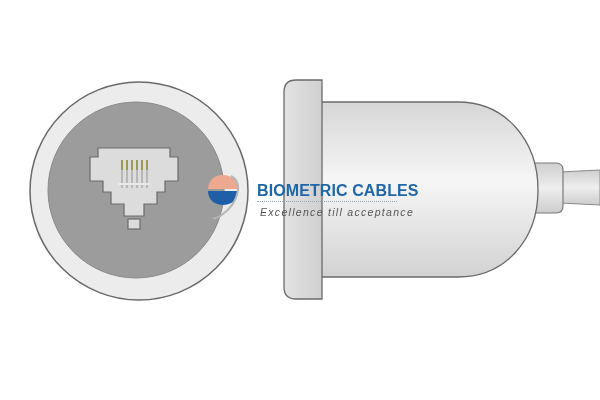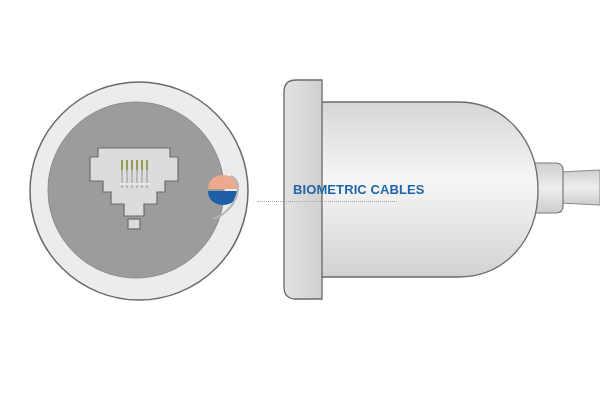--- a/index.html
+++ b/index.html
@@ -1,20 +1,20 @@
 <!DOCTYPE html>
 <html><head>
 <meta charset="utf-8">
 <style>
   html, body { margin:0; padding:0; background:#ffffff; }
   body { width:600px; height:400px; position:relative; overflow:hidden; font-family:"Liberation Sans", sans-serif; }
   svg.art { position:absolute; left:0; top:0; }
   .logo { position:absolute; left:205px; top:172px; width:200px; height:52px; }
   .logo-mark { position:absolute; left:0; top:0; width:36px; height:48px; }
-  .brand { position:absolute; left:52px; top:10px; font-size:13px; font-weight:bold; color:#1f67a8; letter-spacing:0.1px; white-space:nowrap;margin-left:36px; }
+  .brand { position:absolute; left:52px; top:10px; font-size:16px; font-weight:bold; color:#1f67a8; letter-spacing:0.1px; white-space:nowrap; }
   .dots { position:absolute; left:52px; top:29px; width:140px; border-top:1px dotted #9aa7b3; }
   .tagline { position:absolute; left:55px; top:34px; font-size:10.5px; font-style:italic; color:#555; letter-spacing:1.3px; white-space:nowrap; }
 </style>
 </head>
 <body>
 
 <svg class="art" width="600" height="400" viewBox="0 0 600 400">
   <defs>
     <linearGradient id="bodyGrad" x1="0" y1="0" x2="0" y2="1">
       <stop offset="0" stop-color="#d6d6d6"></stop>
@@ -70,13 +70,14 @@
 </svg>
 
 <div class="logo">
   <svg class="logo-mark" viewBox="0 0 36 48">
     <path d="M18 3 C28 3 33 10 33 17 H3 C3 10 8 3 18 3 Z" fill="#eda98f"></path>
     <path d="M3 19 H33 C33 28 26 33 18 33 C10 33 3 28 3 19 Z" fill="#1f5fa8"></path>
     <path d="M26 4 C38 10 34 30 18 42 C14 45 10 47 8 46" fill="none" stroke="#b5b5b5" stroke-width="2"></path>
   </svg>
   <div class="brand">BIOMETRIC CABLES</div>
   <div class="dots"></div>
+  <div class="tagline">Excellence till acceptance</div>
 </div>
 
 </body></html>

